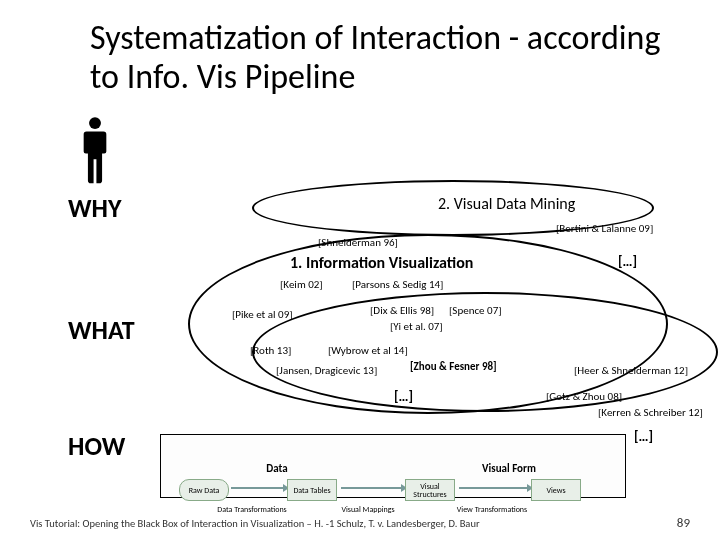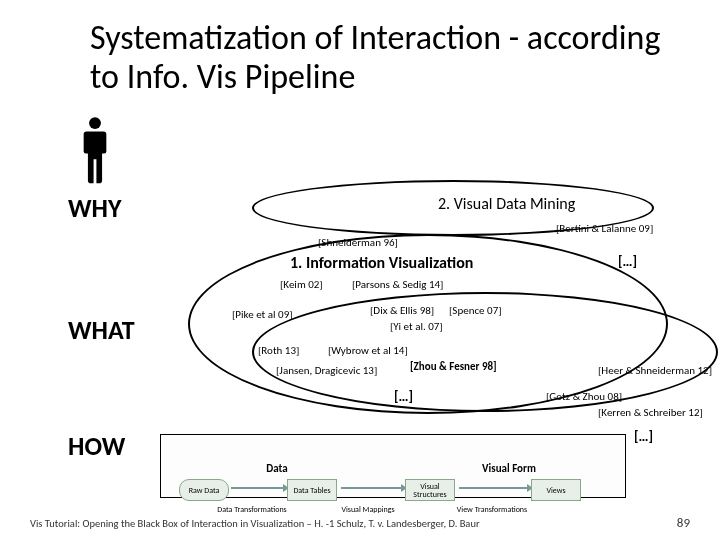--- a/index.html
+++ b/index.html
@@ -20,25 +20,25 @@
   .ref { position: absolute; font-size: 11px; color: #000; white-space: nowrap; }
   .ref.shn  { left: 318px; top: 236px; }
   .ref.bert { left: 556px; top: 222px; }
   .ref.dots-a { left: 618px; top: 253px; font-size: 14px; font-weight: bold; }
   .ref.keim { left: 280px; top: 278px; }
   .ref.pars { left: 352px; top: 278px; }
   .ref.pike { left: 232px; top: 308px; }
   .ref.dix  { left: 370px; top: 304px; }
   .ref.spen { left: 449px; top: 304px; }
   .ref.yi   { left: 390px; top: 320px; }
-  .ref.roth { left: 252px; top: 344px; padding-left: 6px; }
+  .ref.roth { left: 244px; top: 344px; padding-left: 6px; }
   .ref.wyb  { left: 328px; top: 344px; }
   .ref.zhou { left: 410px; top: 360px; font-weight: bold; }
   .ref.jans { left: 248px; top: 364px; padding-left: 28px; }
-  .ref.heer { left: 570px; top: 364px; padding-left: 28px; }
+  .ref.heer { left: 546px; top: 364px; padding-left: 28px; }
   .ref.dots-b { left: 394px; top: 388px; font-size: 14px; font-weight: bold; }
   .ref.gotz { left: 546px; top: 390px; }
   .ref.kerr { left: 598px; top: 406px; }
   .ref.dots-c { left: 634px; top: 428px; font-size: 14px; font-weight: bold; }
   .pipeline { position: absolute; left: 160px; top: 434px; width: 466px; height: 64px; border: 0.8px solid #000; background: #fdfdfd; }
   .pipeline-inner { position: relative; width: 100%; height: 100%; font-size: 9px; color: #000; margin-top: 24px; }
   .pipe-top { position: absolute; top: 3px; left: 0; right: 0; display: flex; font-weight: bold; font-size: 11px; }
   .pipe-top span { flex: 1; text-align: center; }
   .pipe-box { position: absolute; top: 20px; width: 50px; height: 22px; border: 1px solid #8a8; background: #e8efe8; display: flex; align-items: center; justify-content: center; text-align: center; font-size: 8px; line-height: 1; }
   .b1 { left: 18px; border-radius: 10px; }

